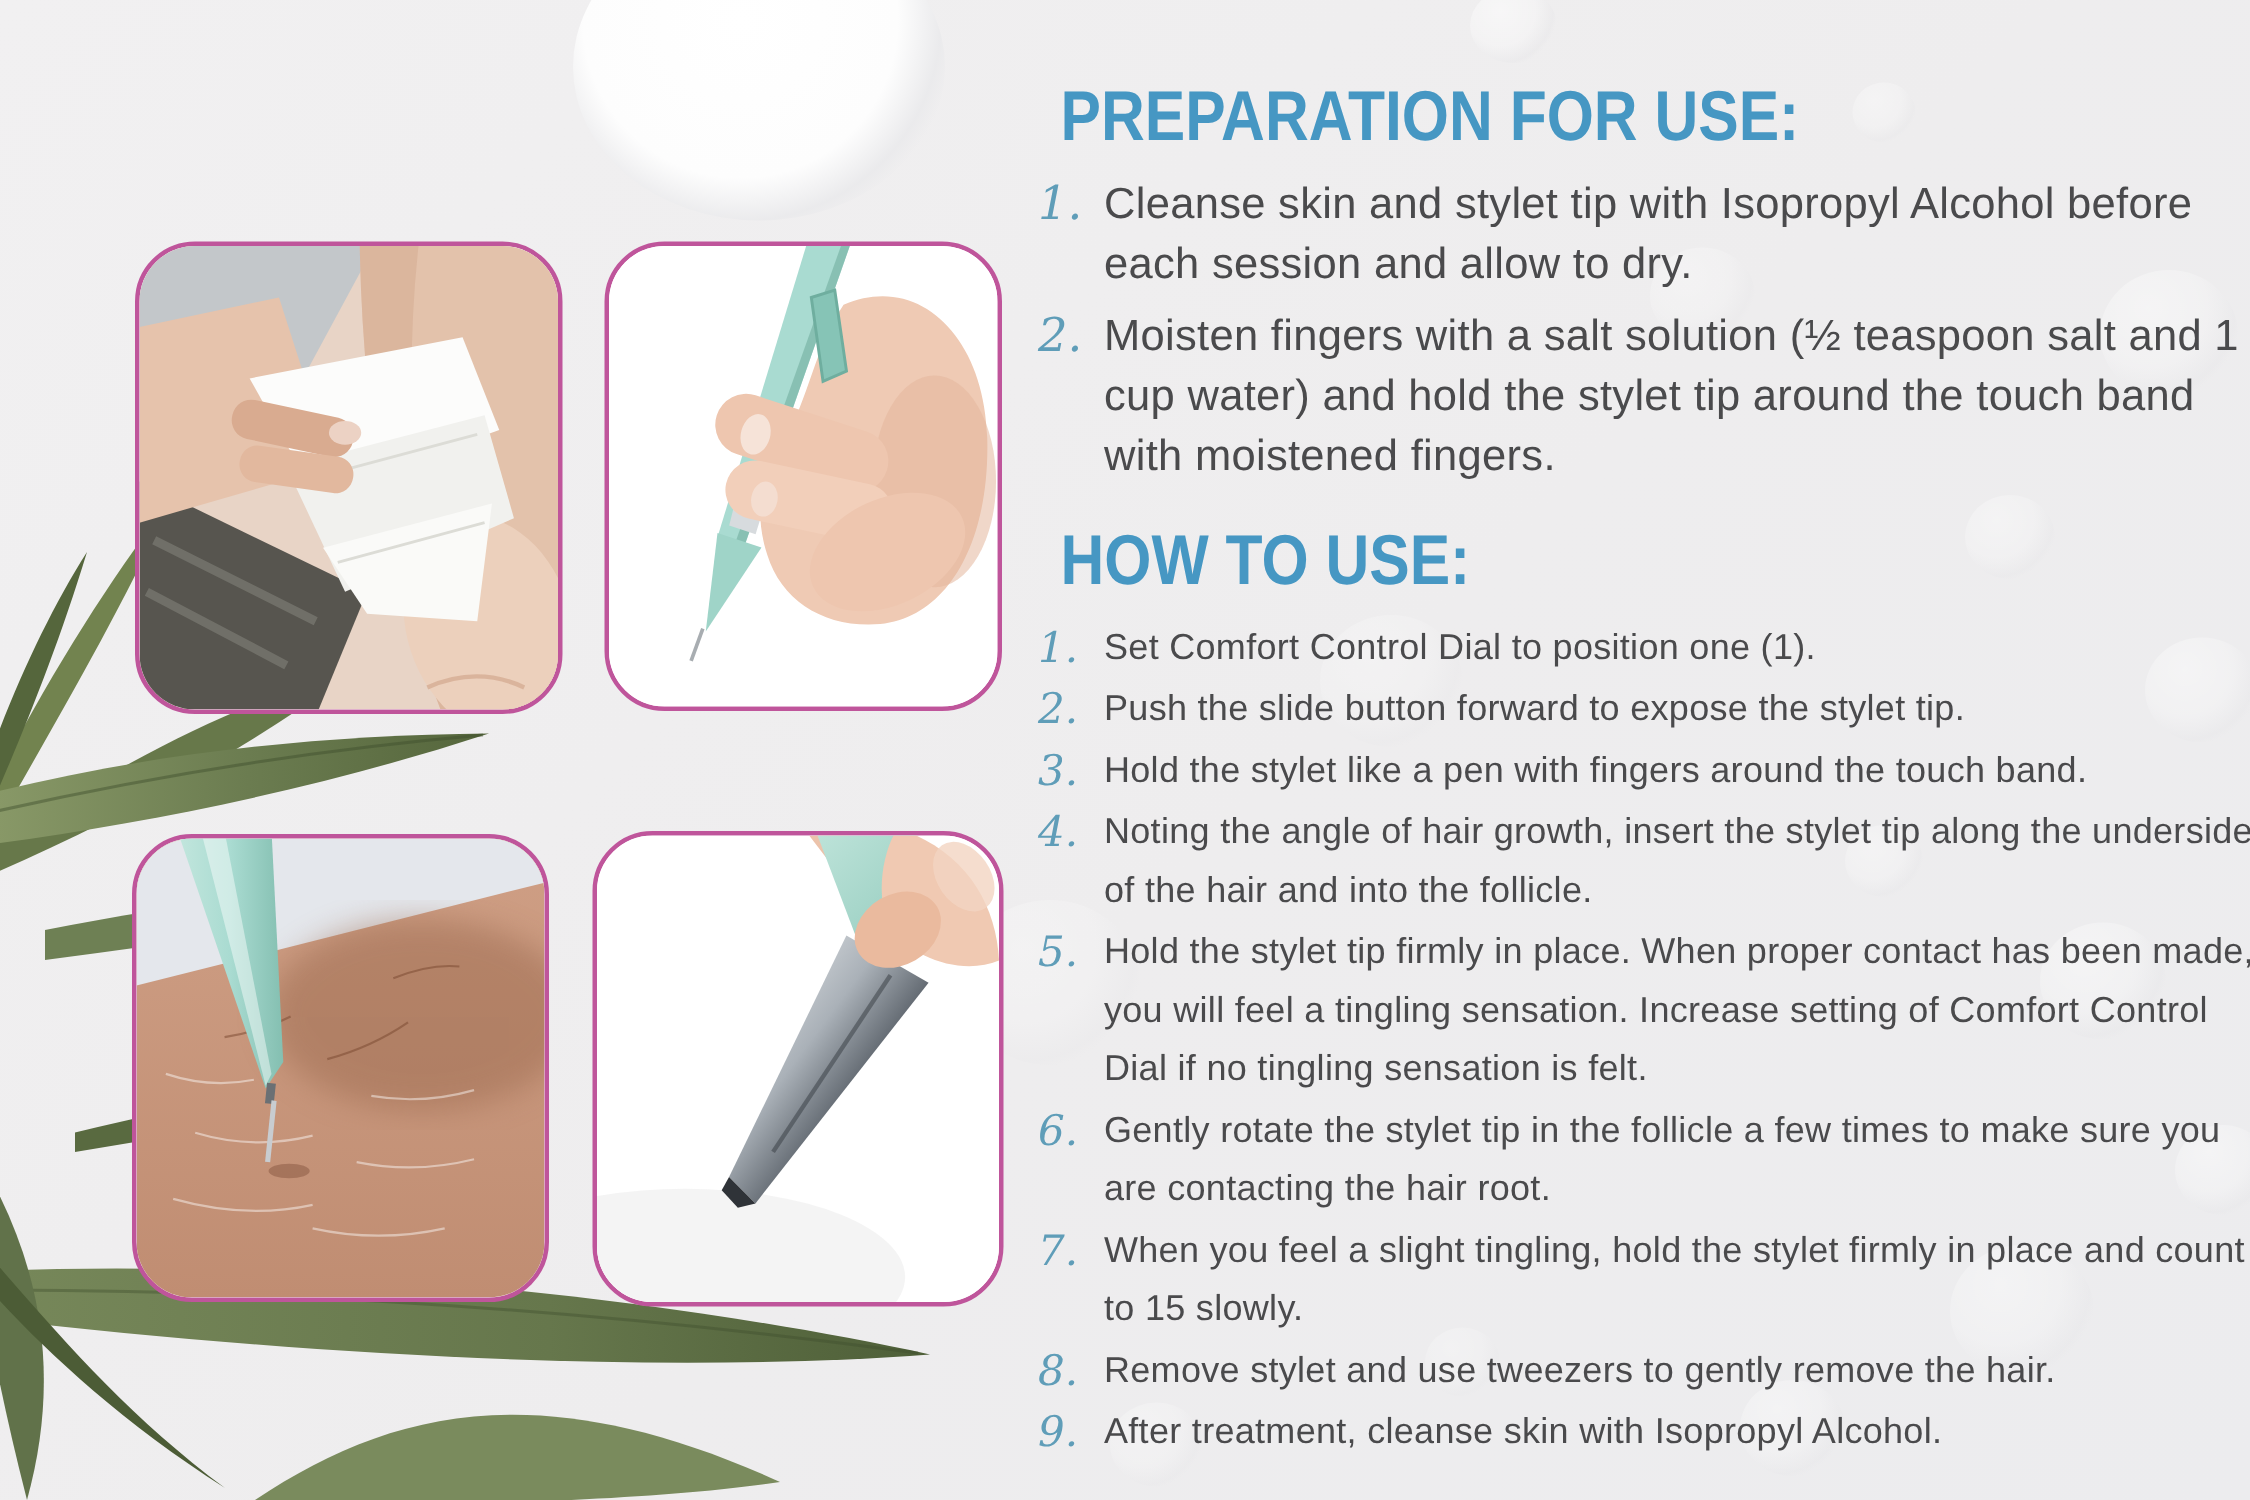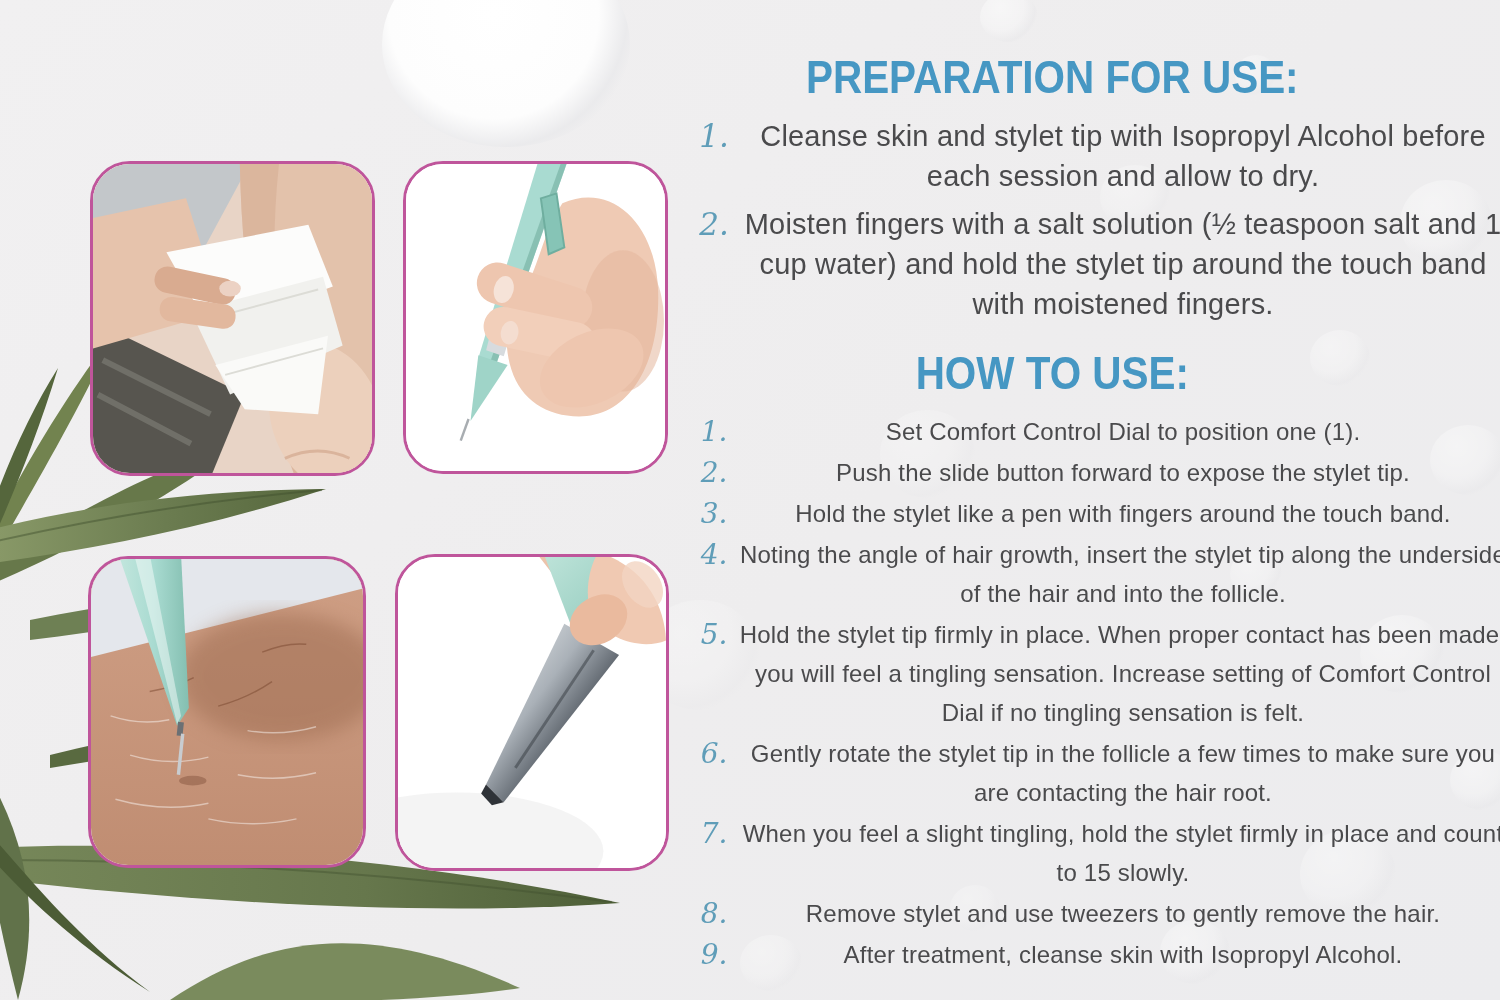--- a/index.html
+++ b/index.html
@@ -1,20 +1,19 @@
 <!DOCTYPE html>
 <html><head>
 <meta charset="utf-8">
 <style>
   html,body{margin:0;padding:0;}
   #stage{
     position:relative;width:1500px;height:1000px;overflow:hidden;
     background:linear-gradient(135deg,#f1f0f1 0%,#eeedee 55%,#ececee 100%);
     font-family:"Liberation Sans",sans-serif;
-    text-align:center;
   }
   
   .drop{
     position:absolute;border-radius:50%;pointer-events:none;
     background:radial-gradient(circle at 35% 30%,rgba(255,255,255,.95) 0%,rgba(255,255,255,.55) 45%,rgba(226,226,229,.45) 68%,rgba(255,255,255,0) 74%);
   }
   .drop.big{
     background:radial-gradient(circle at 45% 35%,#ffffff 0%,#fdfdfd 55%,rgba(234,234,236,.9) 70%,rgba(255,255,255,0) 76%);
   }
   

